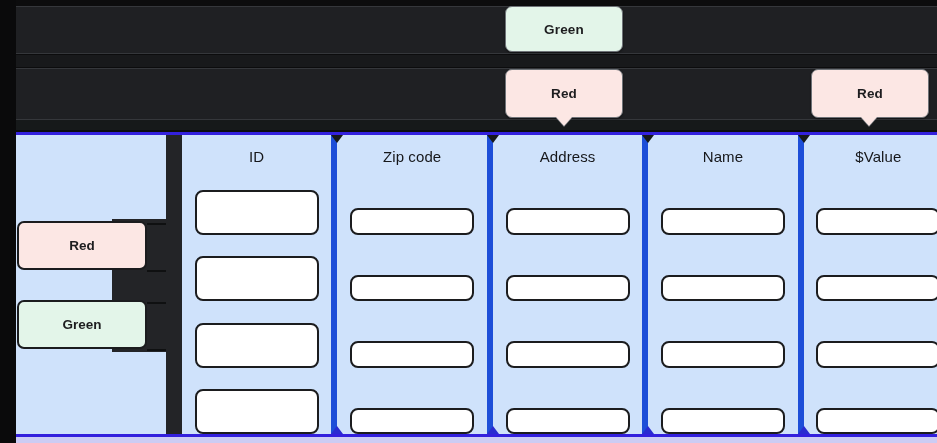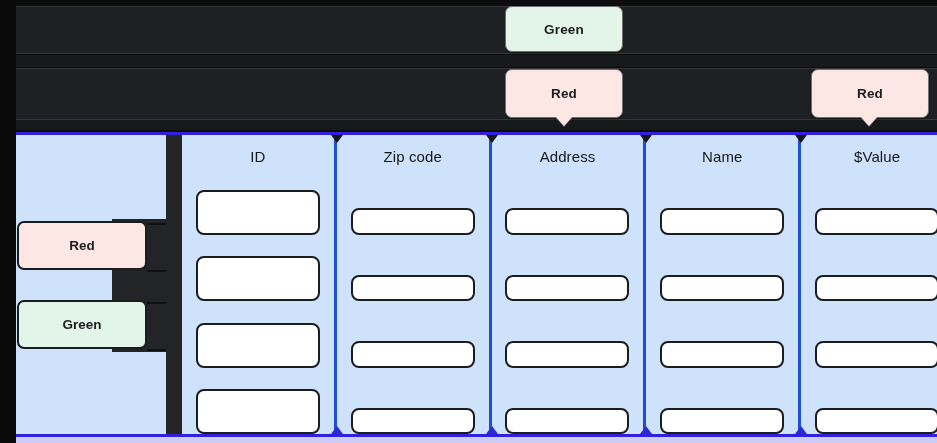--- a/index.html
+++ b/index.html
@@ -69,21 +69,21 @@
   .tail-red{top:88px;}
   .tail-green{top:167px;}
 
   
   .columns{position:absolute;left:166px;top:0;width:771px;height:299px;display:flex;}
   .col{
     position:relative;flex:1 1 0;background:#cfe2fb;
     box-sizing:border-box;
     display:flex;flex-direction:column;align-items:center;justify-content:space-between;
   }
-  .col + .col{border-left:3px solid #1d4ed8;gap:32px;}
+  .col + .col{border-left:6px solid #1d4ed8;gap:32px;}
   .col-head{
     margin-top:11px;font-size:15px;color:#16171a;font-weight:400;
     letter-spacing:.1px;height:22px;line-height:22px;
   }
   .cell{
     width:124px;height:45px;margin-top:8px;
     background:#ffffff;border:2.5px solid #1b1c1e;border-radius:8px;
     box-sizing:border-box;
   }
   .cell:first-of-type{margin-top:6px;}

